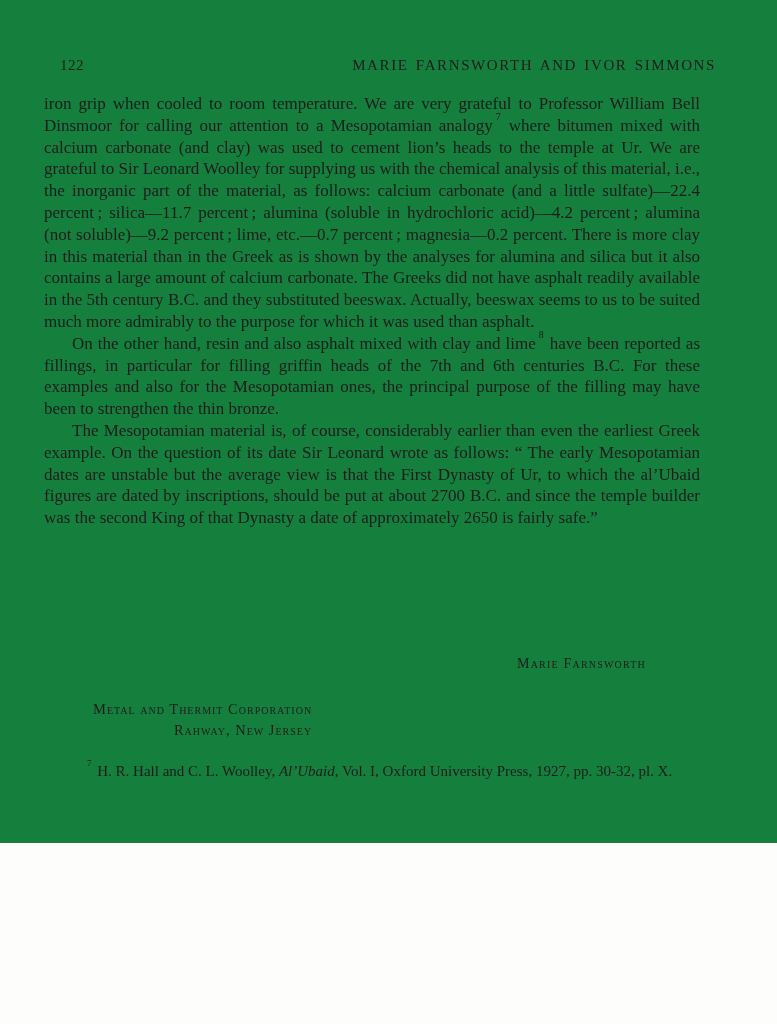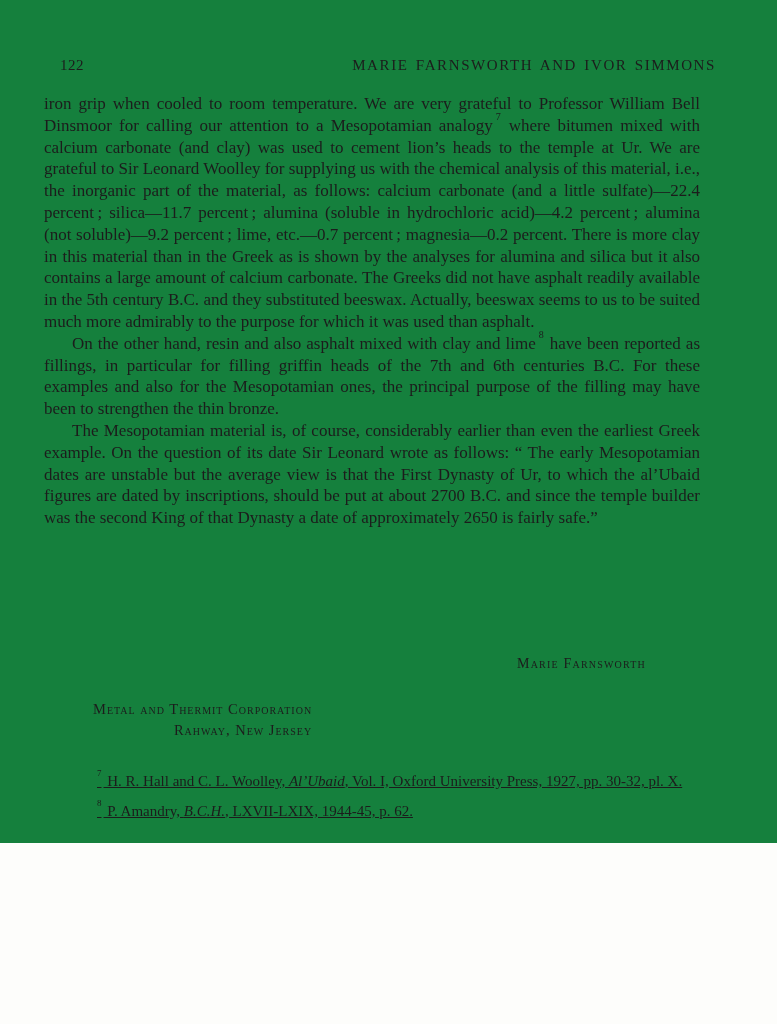--- a/index.html
+++ b/index.html
@@ -69,21 +69,21 @@
     text-align: right;
   }
   
   .footnotes {
     position: absolute;
     top: 761px; left: 55px; width: 661px;
     font-size: 15px;
     line-height: 20px;
     text-align: justify;
   }
-  .footnote { margin: 10px; text-indent: 32px; text-decoration: underline; }
+  .footnote { margin: 0; text-indent: 32px; }
   .footnote sup.fnnum {
     font-size: 9px;
     line-height: 0;
     position: relative; top: -0.45em;
     margin-right: 2px;
   }
   .footnote .work-title { font-style: italic; }
 </style>
 </head>
 <body>
@@ -108,16 +108,15 @@
     <div>Marie Farnsworth</div>
   </div>
 
   <div class="affiliation">
     <div>Metal and Thermit Corporation</div>
     <div>Rahway, New Jersey</div>
   </div>
 
   <section class="footnotes">
     <p class="footnote"><sup class="fnnum">7</sup><span> H. R. Hall and C. L. Woolley, </span><span class="work-title">Al’Ubaid</span><span>, Vol. I, Oxford University Press, 1927, pp. 30-32, pl. X.</span></p>
-    <p class="footnote"><sup class="fnnum">8</sup><span> P. Amandry, </span><span class="work-title">B.C.H.</span><span>, LXVII-LXIX, 1944-45, p. 62.</span></p>
   </section>
 
 </div>
 
 </body></html>

